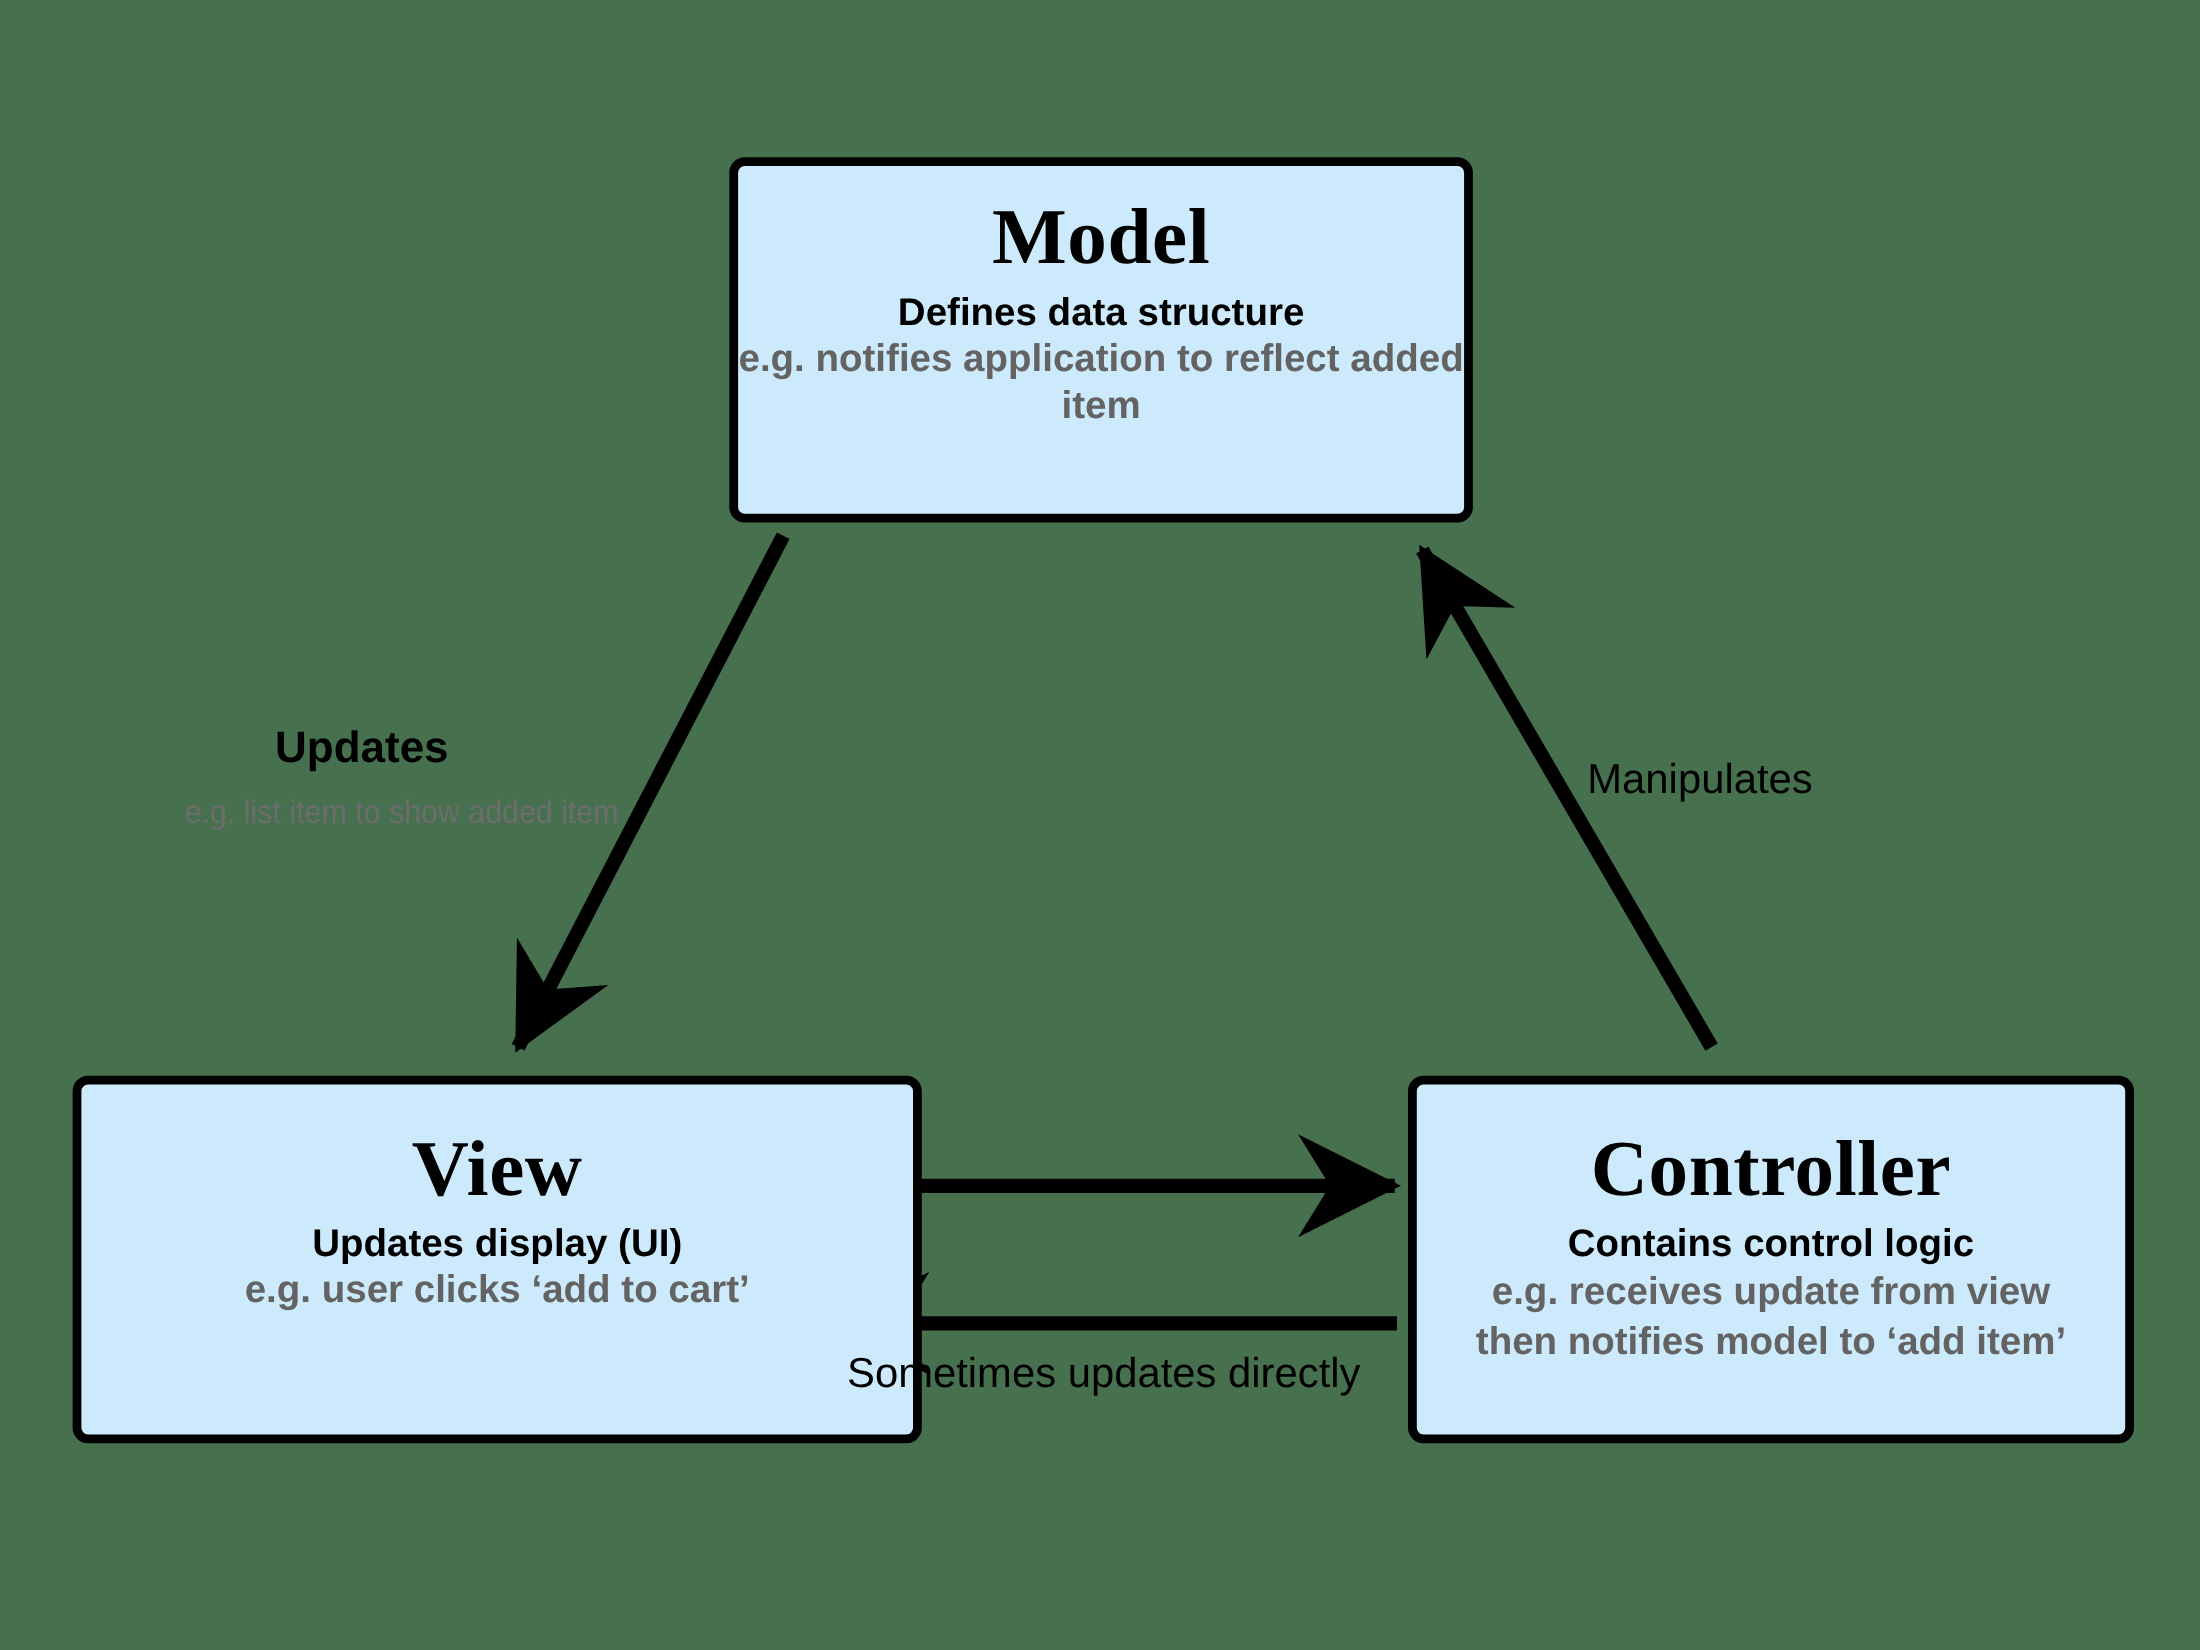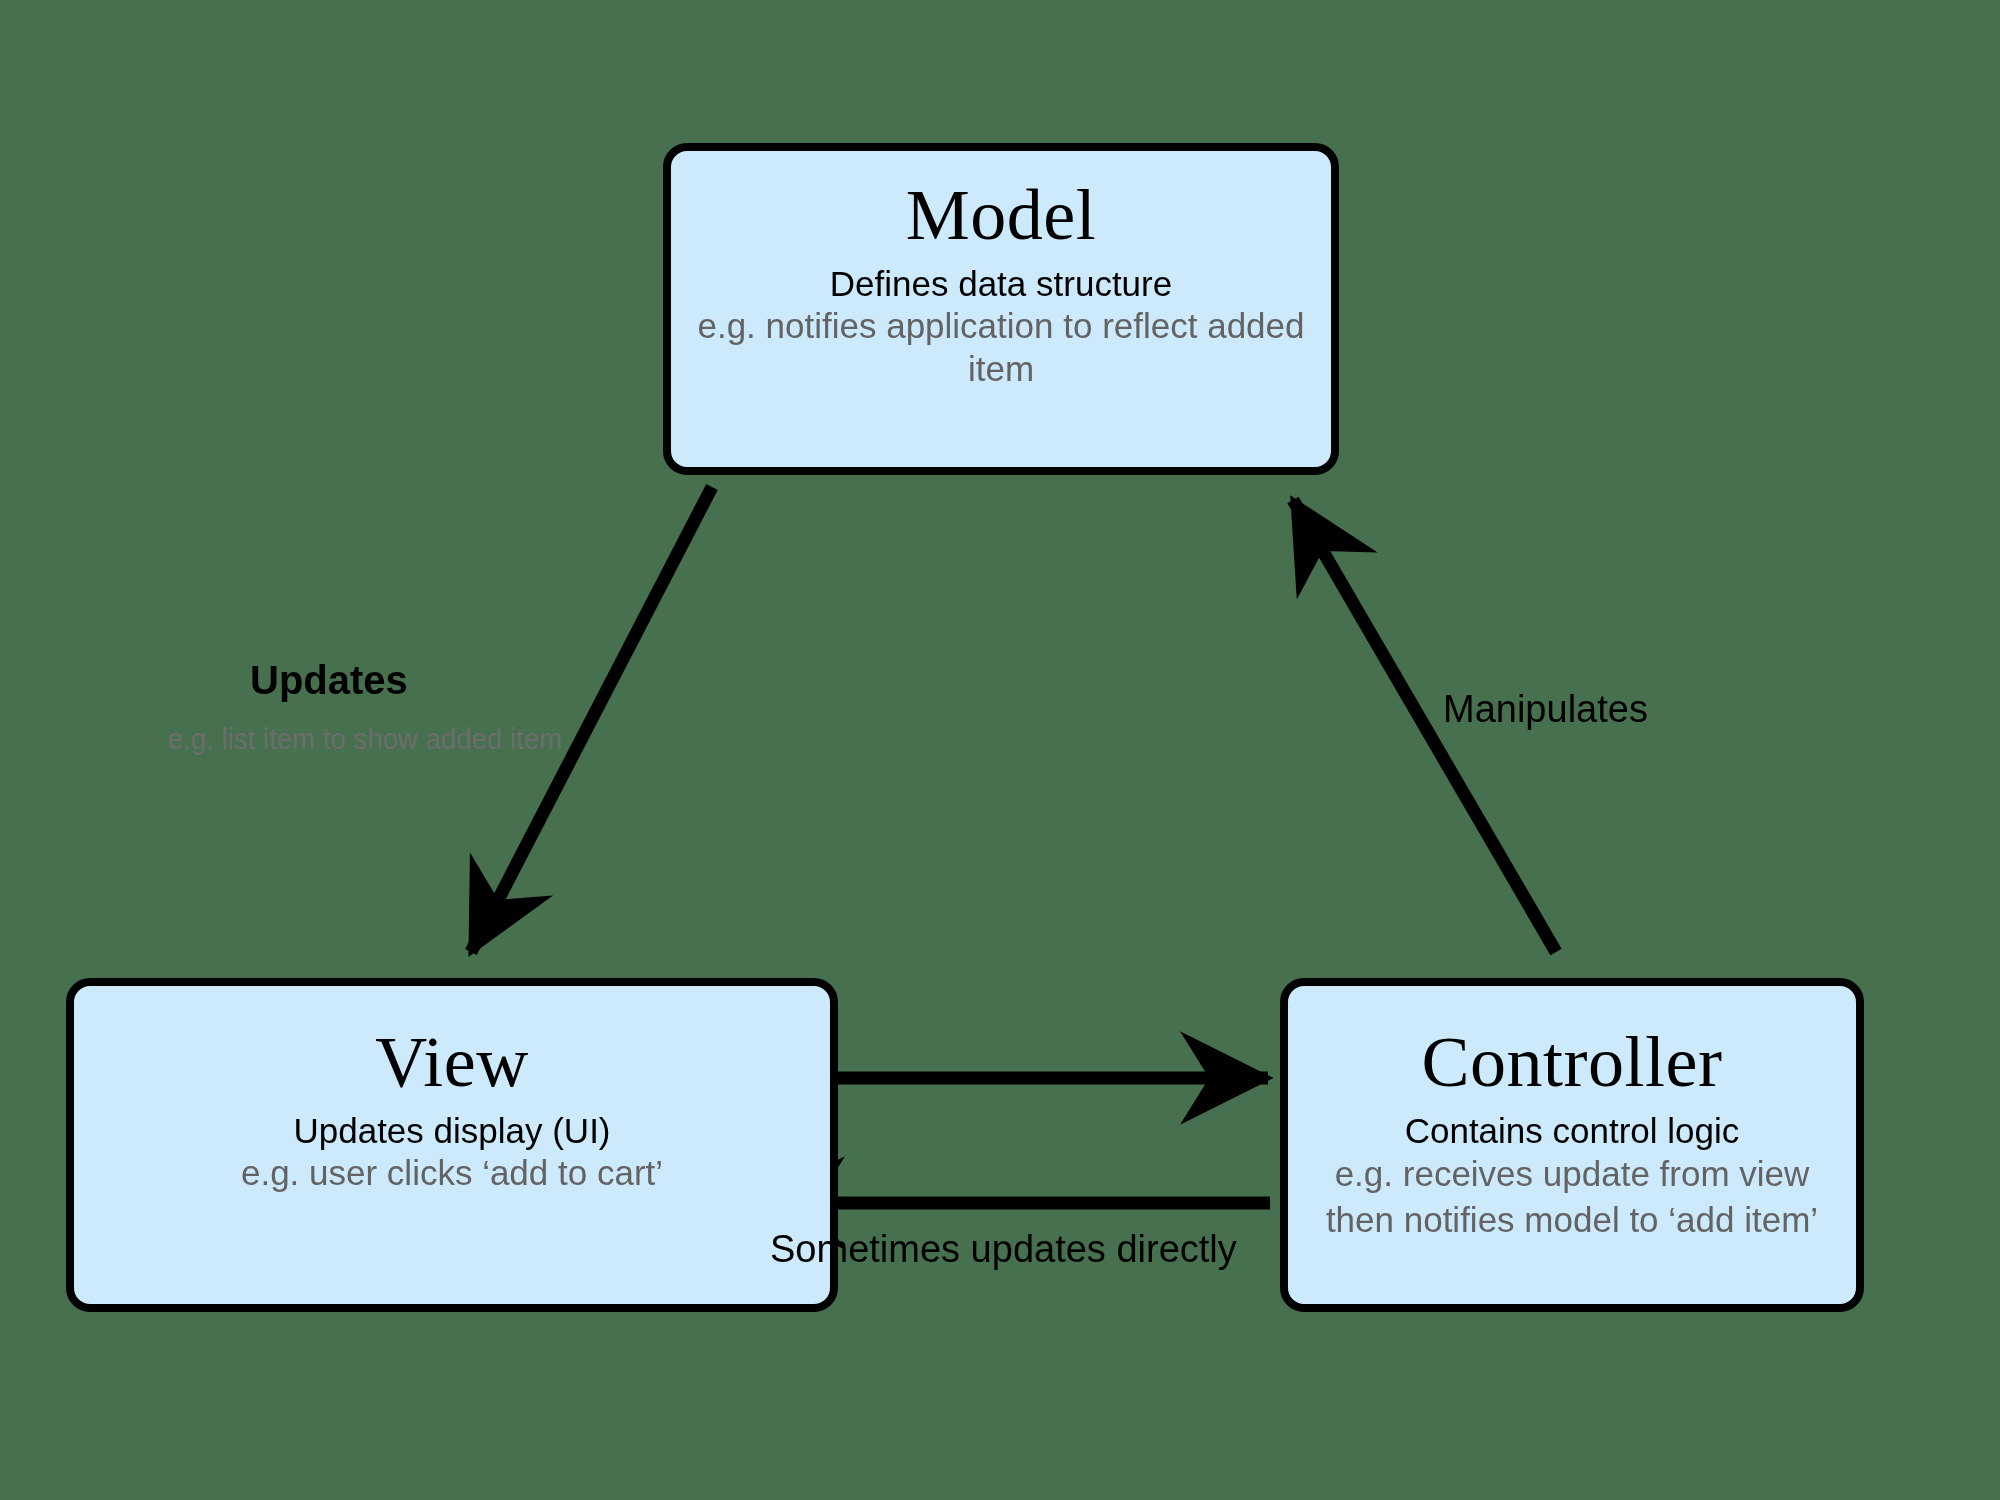--- a/index.html
+++ b/index.html
@@ -25,27 +25,28 @@
     width: 2000px;
     height: 1500px;
   }
 
   
   .node {
     position: absolute;
     box-sizing: border-box;
     background: #cceafb;
     border: 8px solid #000000;
-    border-radius: 24px;
+    border-radius: 14px;
     display: flex;
     flex-direction: column;
     align-items: center;
     justify-content: flex-start;
     text-align: center;
     z-index: 3;
+    font-weight: bold;
   }
   .node .title {
     font-family: "Liberation Serif", "DejaVu Serif", serif;
     font-size: 72px;
     line-height: 1.0;
     color: #000000;
     letter-spacing: 0.5px;
   }
   .node .subtitle {
     font-family: "Liberation Sans", sans-serif;
@@ -77,21 +78,21 @@
     left: 66px;
     top: 978px;
     width: 772px;
     height: 334px;
     padding-top: 40px;
   }
 
   #node-controller {
     left: 1280px;
     top: 978px;
-    width: 584px;
+    width: 660px;
     height: 334px;
     padding-top: 40px;
   }
   #node-controller .eg { line-height: 1.26; }
 
   
   .edge-label {
     position: absolute;
     color: #000000;
     font-family: "Liberation Sans", sans-serif;

